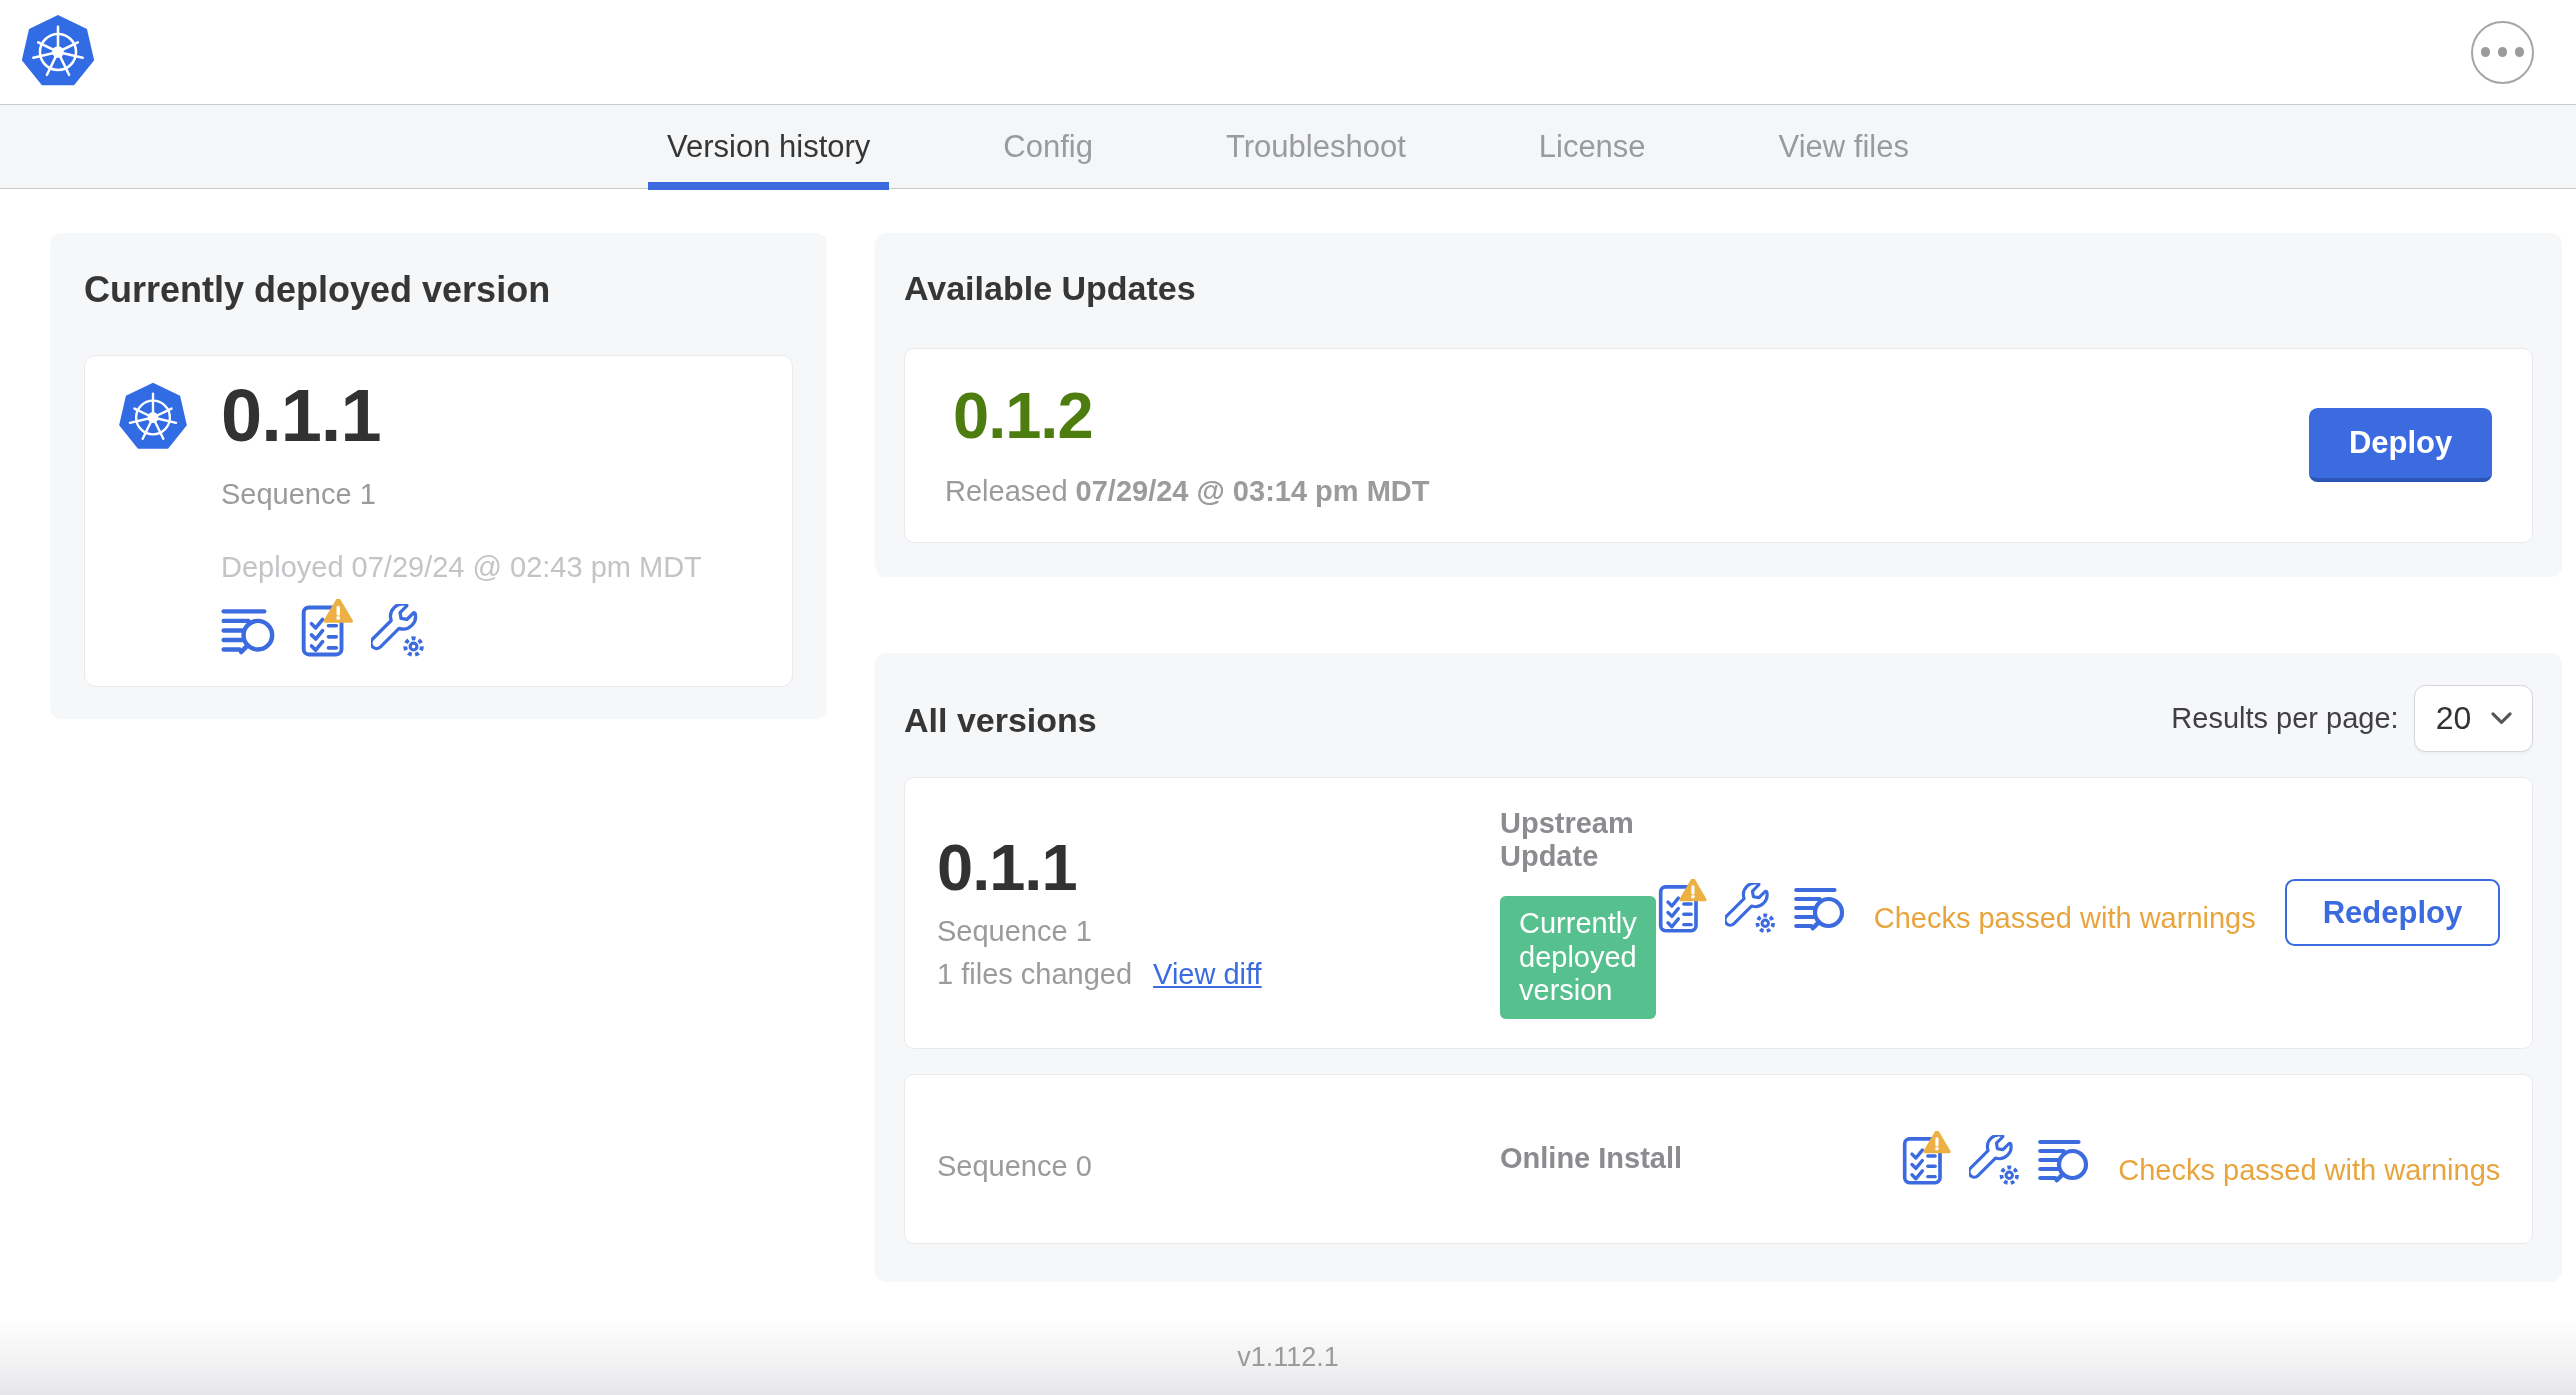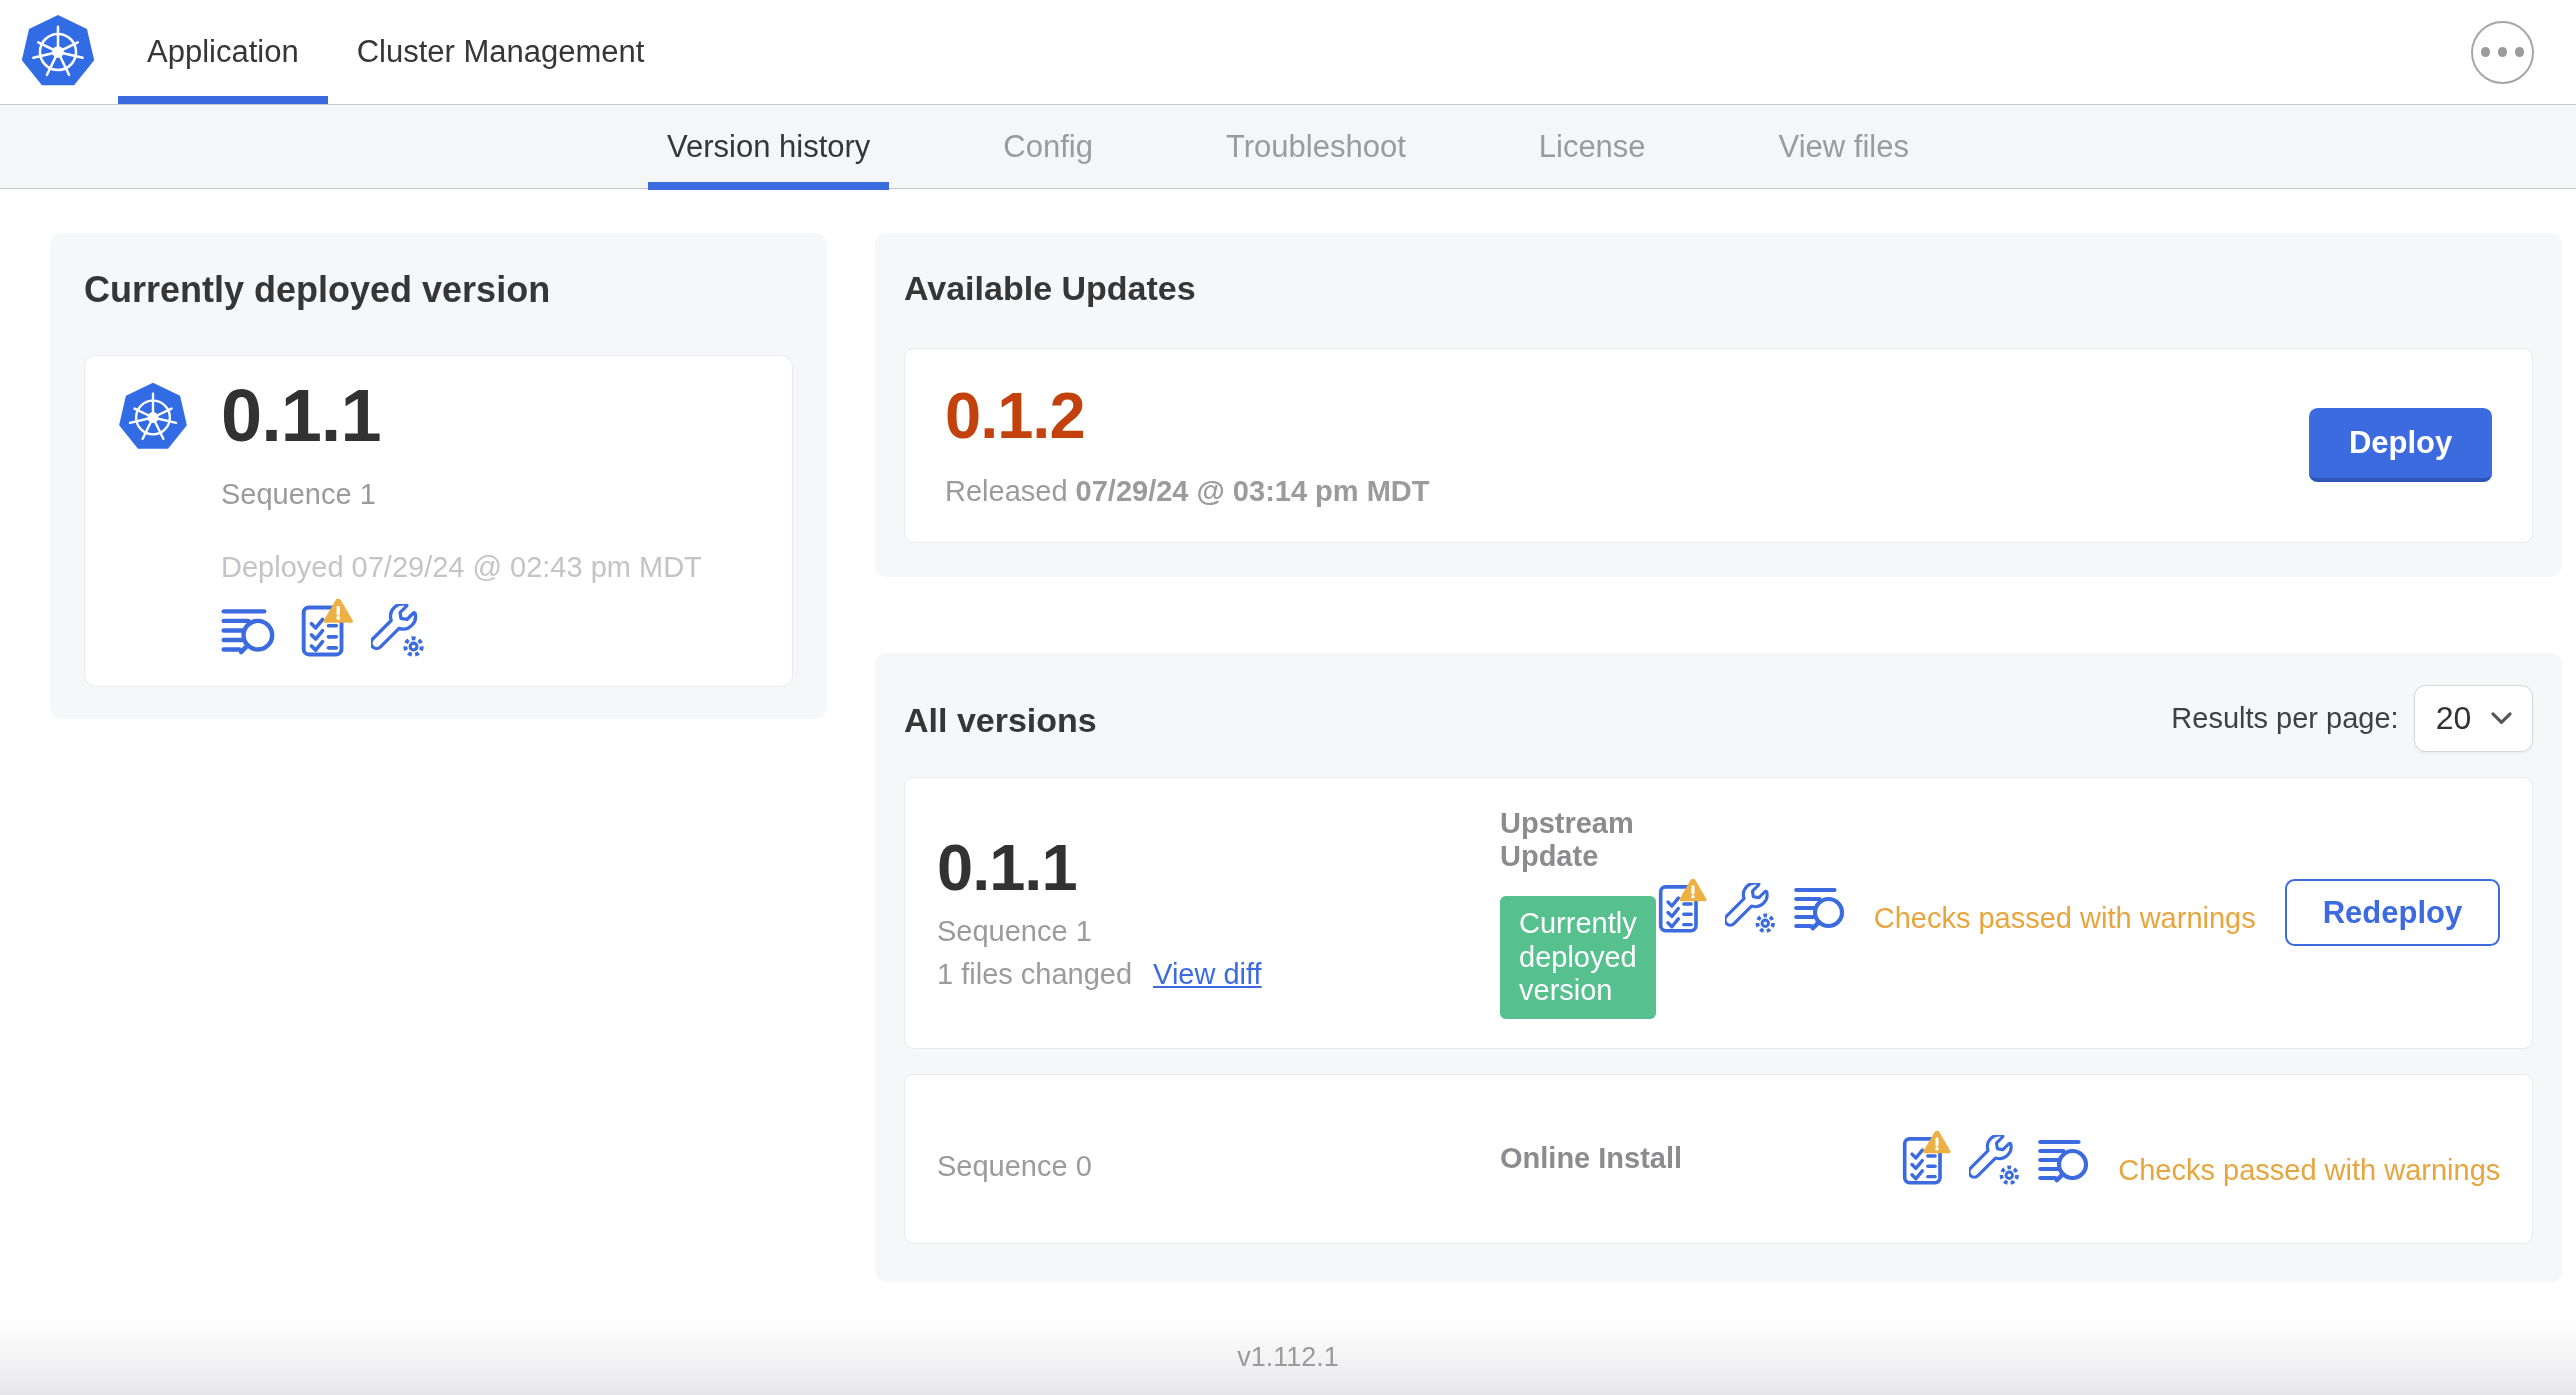--- a/index.html
+++ b/index.html
@@ -81,21 +81,21 @@
   
   .right-col { flex:1 1 auto; display:flex; flex-direction:column; gap:76px; }
 
   .updates-card { padding:32px 29px 34px; }
   .section-title { font-size:34px; font-weight:700; color:#363636; margin:3.8px 0 0; }
   .update-inner {
     margin-top:40px; background:#fff; border:1px solid #e9e9ee; border-radius:9.5px;
     padding:34px 40px; display:flex; align-items:center; justify-content:space-between;
     min-height:179px;
   }
-  .update-version { font-size:65px; font-weight:700; color:#c2410c; line-height:1; letter-spacing:-1px; }
+  .update-version { font-size:65px; font-weight:700; color:#4d7c0f; line-height:1; letter-spacing:-1px;margin-left:8px; }
   .released-line { margin-top:27px; font-size:29px; color:#9b9b9b; }
   .released-line b { font-weight:700; color:#9b9b9b; }
   .deploy-btn {
     background:#3b6bde; color:#fff; font-size:31px; font-weight:700;
     font-family:inherit; border:0; border-bottom:4.8px solid #2d55b5;
     border-radius:8.6px; padding:17px 40px; height:74px; cursor:pointer;
   }
 
   
   .allv-card { padding:32px 29px 38px; }
@@ -159,28 +159,20 @@
           <line x1="40" y1="40" x2="60.3" y2="30.2"></line>
           <line x1="40" y1="40" x2="65.3" y2="45.8"></line>
           <line x1="40" y1="40" x2="51.3" y2="63.4"></line>
           <line x1="40" y1="40" x2="28.7" y2="63.4"></line>
           <line x1="40" y1="40" x2="14.7" y2="45.8"></line>
           <line x1="40" y1="40" x2="19.7" y2="30.2"></line>
         </g>
         <circle cx="40" cy="40" r="6" fill="#ffffff"></circle>
       </svg>
     </div>
-    <nav class="app-tabs">
-      <div class="app-tab active">
-        <span>Application</span>
-      </div>
-      <div class="app-tab">
-        <span>Cluster Management</span>
-      </div>
-    </nav>
     <button class="menu-btn">
       <span class="dot"></span>
       <span class="dot"></span>
       <span class="dot"></span>
     </button>
   </header>
 
   <nav class="subnav">
     <div class="sub-tab active">
         <span>Version history</span>

